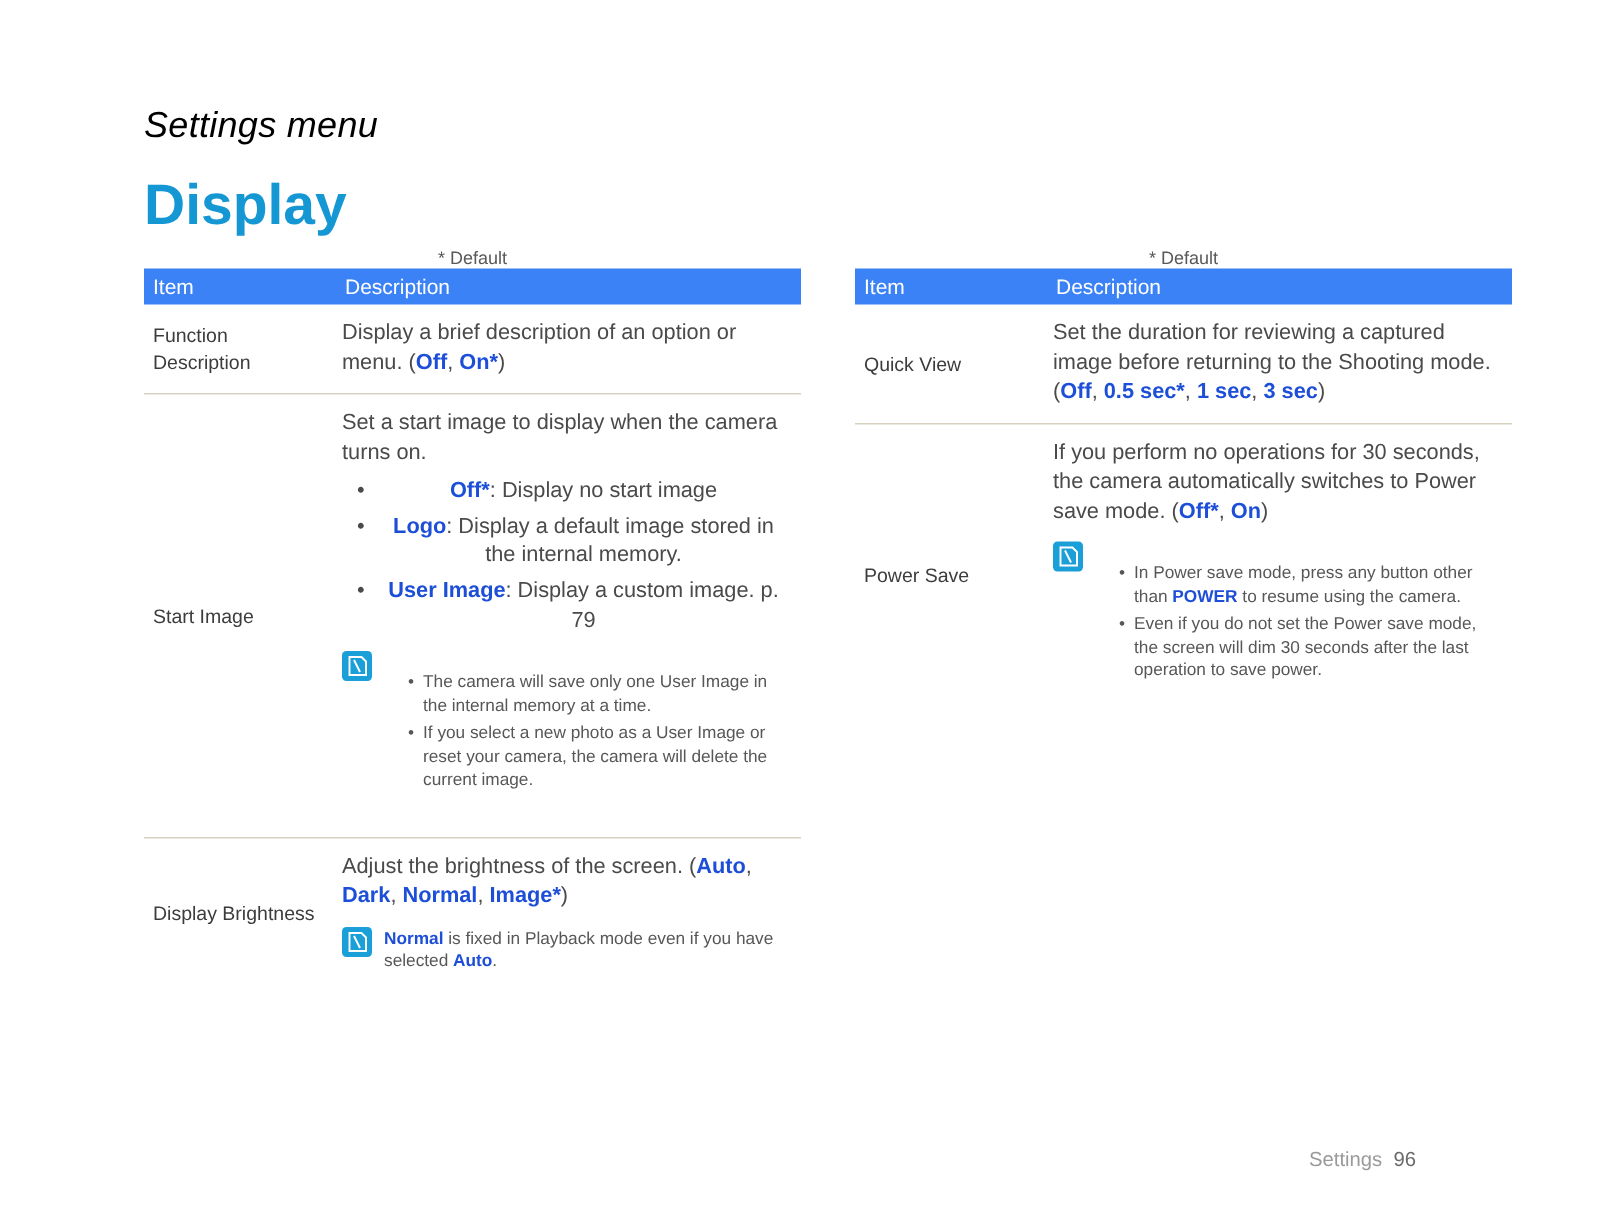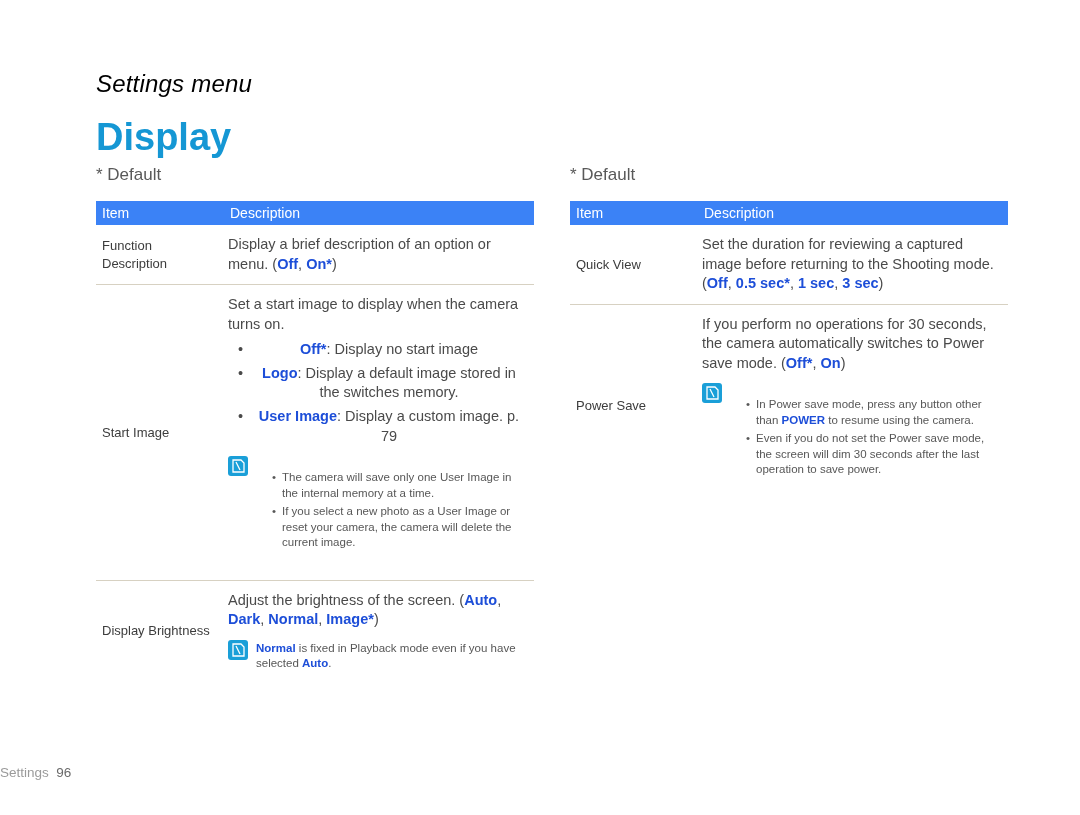--- a/index.html
+++ b/index.html
@@ -29,24 +29,24 @@
   }
   .section-title {
     position: absolute;
     left: 96px;
     top: 116px;
     font-size: 38px;
     color: #1597d4;
     font-weight: 700;
   }
   .default-note {
-    font-size: 17px;
+    font-size: 12px;
     color: #595959;
-    text-align: left;
-    margin-bottom: 16px;
+    text-align: center;
+    margin-bottom: 0;
     font-weight: 400;
   }
   .col {
     position: absolute;
     top: 165px;
     width: 438px;
   }
   .col-left { left: 96px; }
   .col-right { left: 570px; }
   table.settings {
@@ -137,21 +137,21 @@
     font-size: 11.5px;
     color: #575757;
     line-height: 1.35;
     padding-top: 3px;
   }
   .footer {
     position: absolute;
     left: 0;
     width: 944px;
     top: 765px;
-    text-align: left;
+    text-align: right;
     font-size: 13.5px;
     color: #9a9a9a;
   }
   .footer .num { color: #6a6a6a; }
 </style>
 </head>
 <body>
 
 <div class="page">
 
@@ -175,21 +175,21 @@
             <span>Display a brief description of an option or menu. (</span><span class="b">Off</span>, <span class="b">On*</span>)
           </td>
         </tr>
 
         <tr>
           <td class="item">Start Image</td>
           <td>
             <div>Set a start image to display when the camera turns on.</div>
             <ul class="bullets">
               <li><span class="b">Off*</span><span>: Display no start image</span></li>
-              <li><span class="b">Logo</span><span>: Display a default image stored in the switches memory.</span></li>
+              <li><span class="b">Logo</span><span>: Display a default image stored in the internal memory.</span></li>
               <li><span class="b">User Image</span><span>: Display a custom image. p. 79</span></li>
             </ul>
             <div class="note-block">
               <div class="note-icon">
                 <svg width="16" height="16" viewBox="0 0 16 16">
                     <path d="M3 2 L11 2 L14 5 L14 14 L3 14 Z M3 2 L3 14" fill="none" stroke="#fff" stroke-width="1.3"></path>
                     <path d="M10 12 L6 4" stroke="#fff" stroke-width="1.3"></path>
                   </svg>
               </div>
               <ul class="small-bullets">

